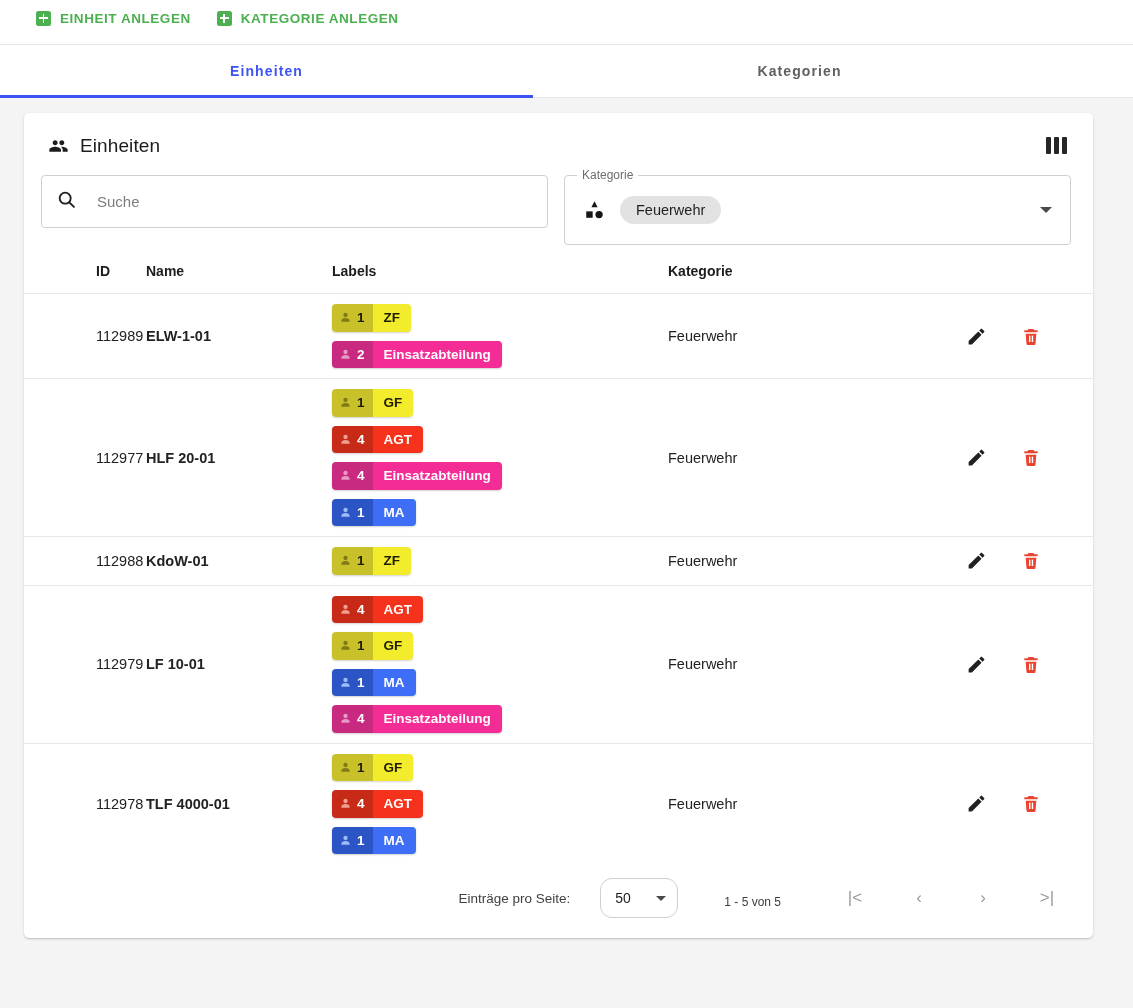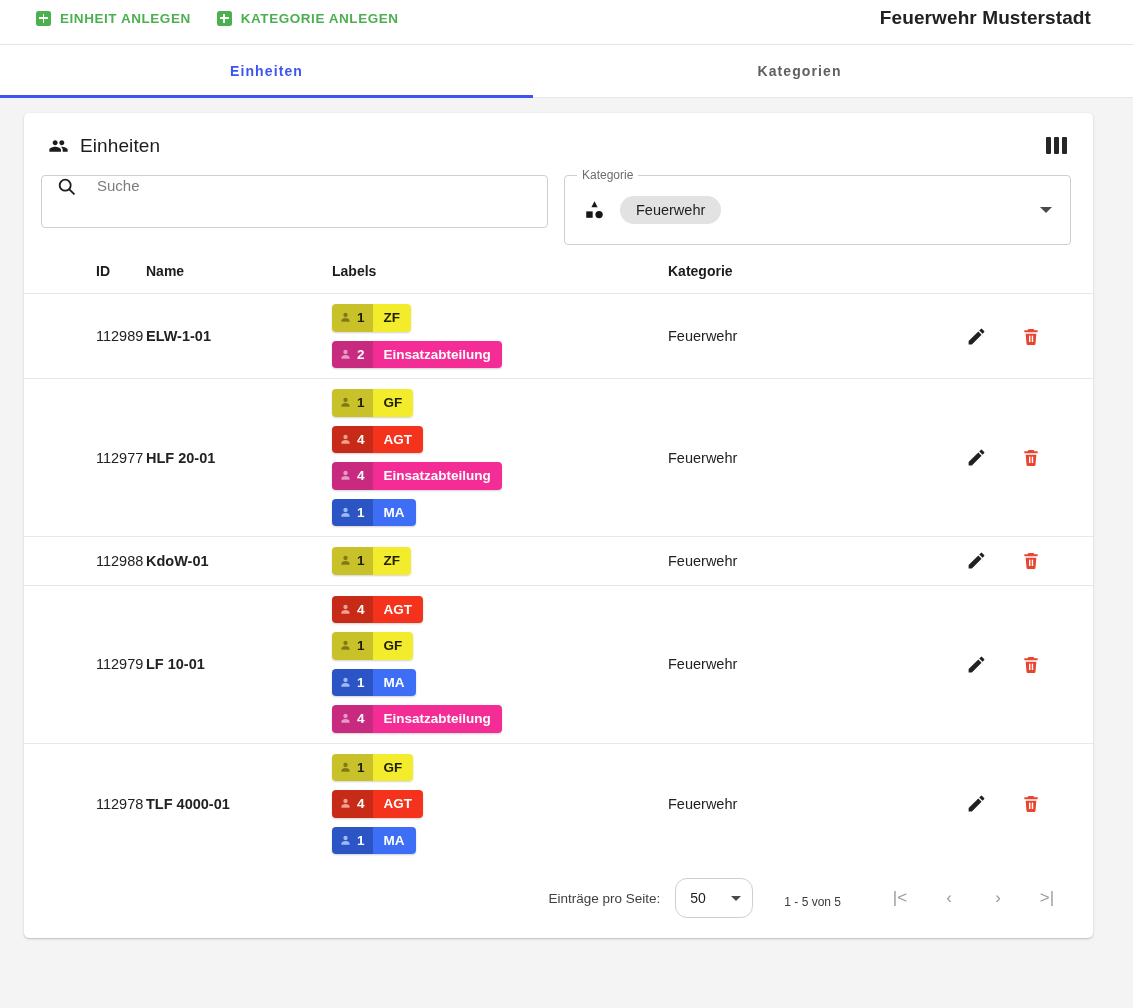--- a/index.html
+++ b/index.html
@@ -125,21 +125,21 @@
     display: flex;
     align-items: flex-start;
     padding: 11px 22px 0 17px;
     gap: 16px;
   }
   .search-field {
     width: 510px; height: 53px;
     border: 1px solid #cfcfcf;
     border-radius: 4px;
     display: flex;
-    align-items: flex-start;
+    align-items: center;
     padding: 0 14px;
     background: #fff;
   }
   .search-field svg { flex: 0 0 auto; }
   .search-input {
     border: none; outline: none;
     font-size: 15px;
     color: #222;
     background: transparent;
     margin-left: 18px;
@@ -234,21 +234,21 @@
 
   
   .actions { display: flex; align-items: center; gap: 30px; padding-left: 6px; }
   .icon-btn { cursor: pointer; display: flex; background: none; border: none; padding: 2px; }
 
   
   .paginator {
     display: flex;
     align-items: center;
     justify-content: flex-end;
-    gap: 1px;
+    gap: 16px;
     padding: 14px 22px 12px 0;
     font-size: 13.5px;
     color: #414141;
   }
   .pg-label { margin-right: 14px; }
   .pg-select {
     width: 78px; height: 40px;
     border: 1px solid #cfcfcf;
     border-radius: 12px;
     display: flex;
@@ -280,21 +280,20 @@
 
 <div class="topbar">
   <button class="create-btn">
     <span class="plus-box"></span>
     <span>EINHEIT ANLEGEN</span>
   </button>
   <button class="create-btn">
     <span class="plus-box"></span>
     <span>KATEGORIE ANLEGEN</span>
   </button>
-  <div class="app-title">Feuerwehr Musterstadt</div>
 </div>
 
 <div class="tabbar">
   <div class="tab active">
     <span>Einheiten</span>
   </div>
   <div class="tab">
     <span>Kategorien</span>
   </div>
 </div>

